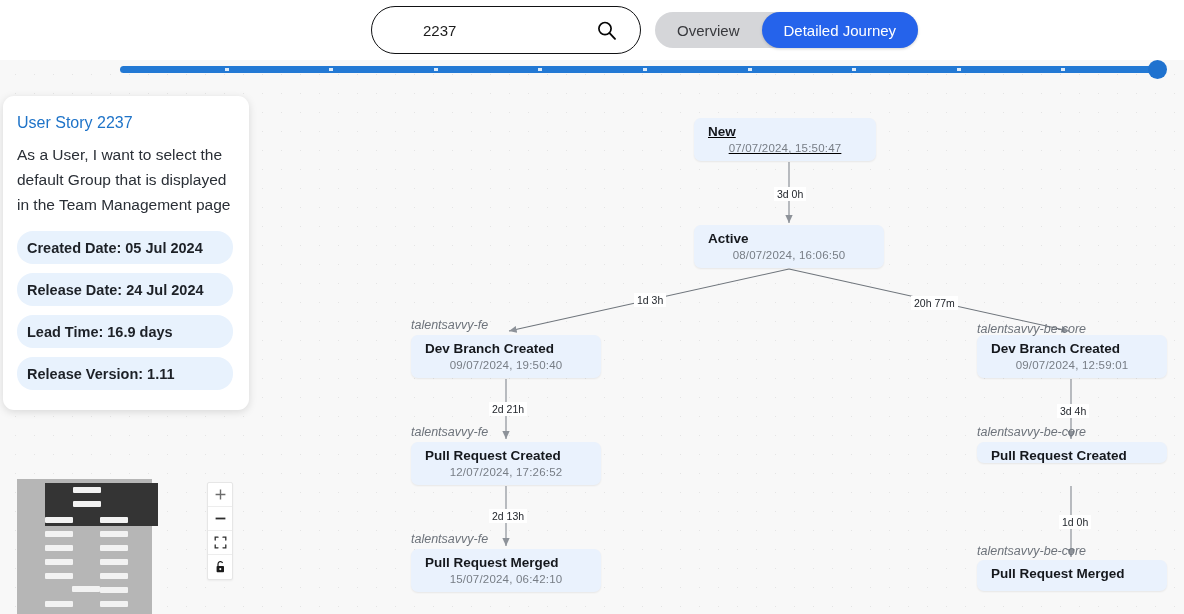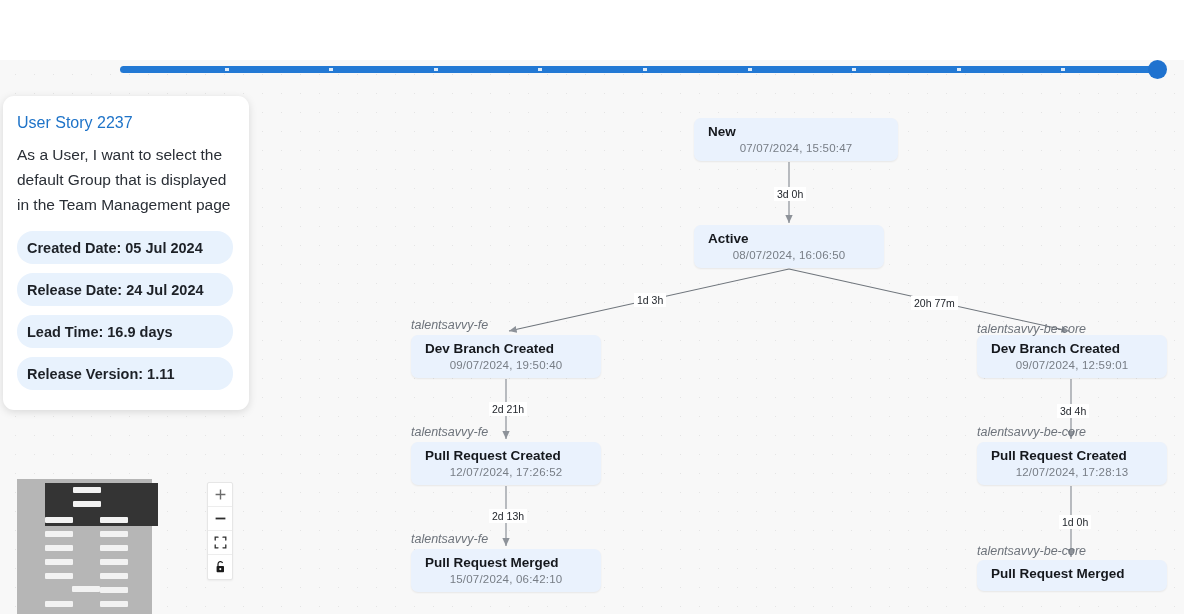--- a/index.html
+++ b/index.html
@@ -255,21 +255,21 @@
 
     <line x1="789" y1="269" x2="1069" y2="331" stroke="#6f757c" stroke-width="1.1" marker-end="url(#arw)"></line>
 
     <line x1="506" y1="379" x2="506" y2="439" stroke="#8d9299" stroke-width="1.2" marker-end="url(#arw)"></line>
     <line x1="506" y1="486" x2="506" y2="546" stroke="#8d9299" stroke-width="1.2" marker-end="url(#arw)"></line>
 
     <line x1="1071" y1="379" x2="1071" y2="439" stroke="#8d9299" stroke-width="1.2" marker-end="url(#arw)"></line>
     <line x1="1071" y1="486" x2="1071" y2="557" stroke="#8d9299" stroke-width="1.2" marker-end="url(#arw)"></line>
   </svg>
 
-  <div class="node" style="left:694px;top:118px;width:204px;">
+  <div class="node" style="left:694px;top:118px;width:182px;text-decoration:underline;">
     <div class="node-title">New</div>
     <div class="node-time">07/07/2024, 15:50:47</div>
   </div>
 
   <div class="node" style="left:694px;top:225px;width:190px;">
     <div class="node-title">Active</div>
     <div class="node-time">08/07/2024, 16:06:50</div>
   </div>
 
   <div class="repo-label" style="left:411px;top:318px;">talentsavvy-fe</div>
@@ -292,21 +292,20 @@
 
   <div class="repo-label" style="left:977px;top:322px;">talentsavvy-be-core</div>
   <div class="node" style="left:977px;top:335px;width:190px;">
     <div class="node-title">Dev Branch Created</div>
     <div class="node-time">09/07/2024, 12:59:01</div>
   </div>
 
   <div class="repo-label" style="left:977px;top:425px;">talentsavvy-be-core</div>
   <div class="node" style="left:977px;top:442px;width:190px;">
     <div class="node-title">Pull Request Created</div>
-    <div class="node-time">12/07/2024, 17:28:13</div>
   </div>
 
   <div class="repo-label" style="left:977px;top:544px;">talentsavvy-be-core</div>
   <div class="node" style="left:977px;top:560px;width:190px;">
     <div class="node-title">Pull Request Merged</div>
     <div class="node-time"></div>
   </div>
 
   <div class="edge-label" style="left:774px;top:187px;">3d 0h</div>
   <div class="edge-label" style="left:634px;top:293px;">1d 3h</div>
@@ -381,17 +380,30 @@
         <div class="slider-tick" style="left: 523px;"></div>
         <div class="slider-tick" style="left: 628px;"></div>
         <div class="slider-tick" style="left: 732px;"></div>
         <div class="slider-tick" style="left: 837px;"></div>
         <div class="slider-tick" style="left: 941px;"></div>
       </div>
     <div class="slider-handle"></div>
   </div>
 
   <div class="topbar">
-
+    <div class="search-box">
+      <input class="search-input" type="text" value="2237" style="">
+      <span class="search-icon">
+        <svg width="21" height="21" viewBox="0 0 21 21">
+          <circle cx="9" cy="8.6" r="6.1" stroke="#050505" stroke-width="1.7" fill="none"></circle>
+          <path d="M13.6 13.2 L19 18.8" stroke="#050505" stroke-width="1.9" stroke-linecap="round"></path>
+        </svg>
+      </span>
+    </div>
+
+    <div class="toggle">
+      <div class="toggle-opt">Overview</div>
+      <div class="toggle-opt active">Detailed Journey</div>
+    </div>
   </div>
 
   <div class="vscroll"></div>
 </div>
 
 </body></html>

